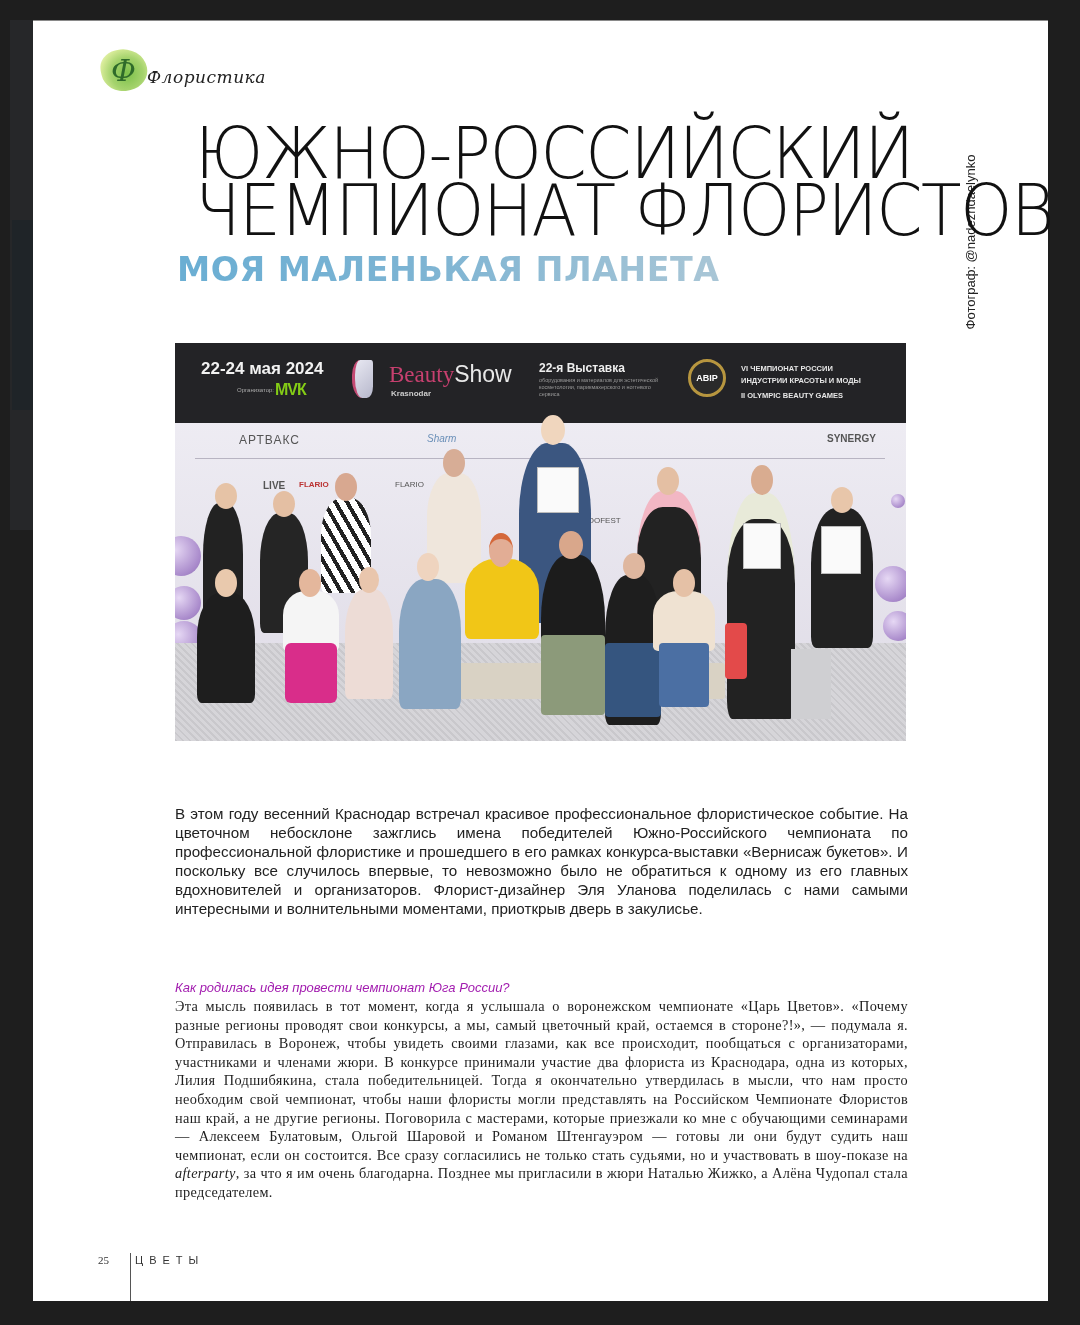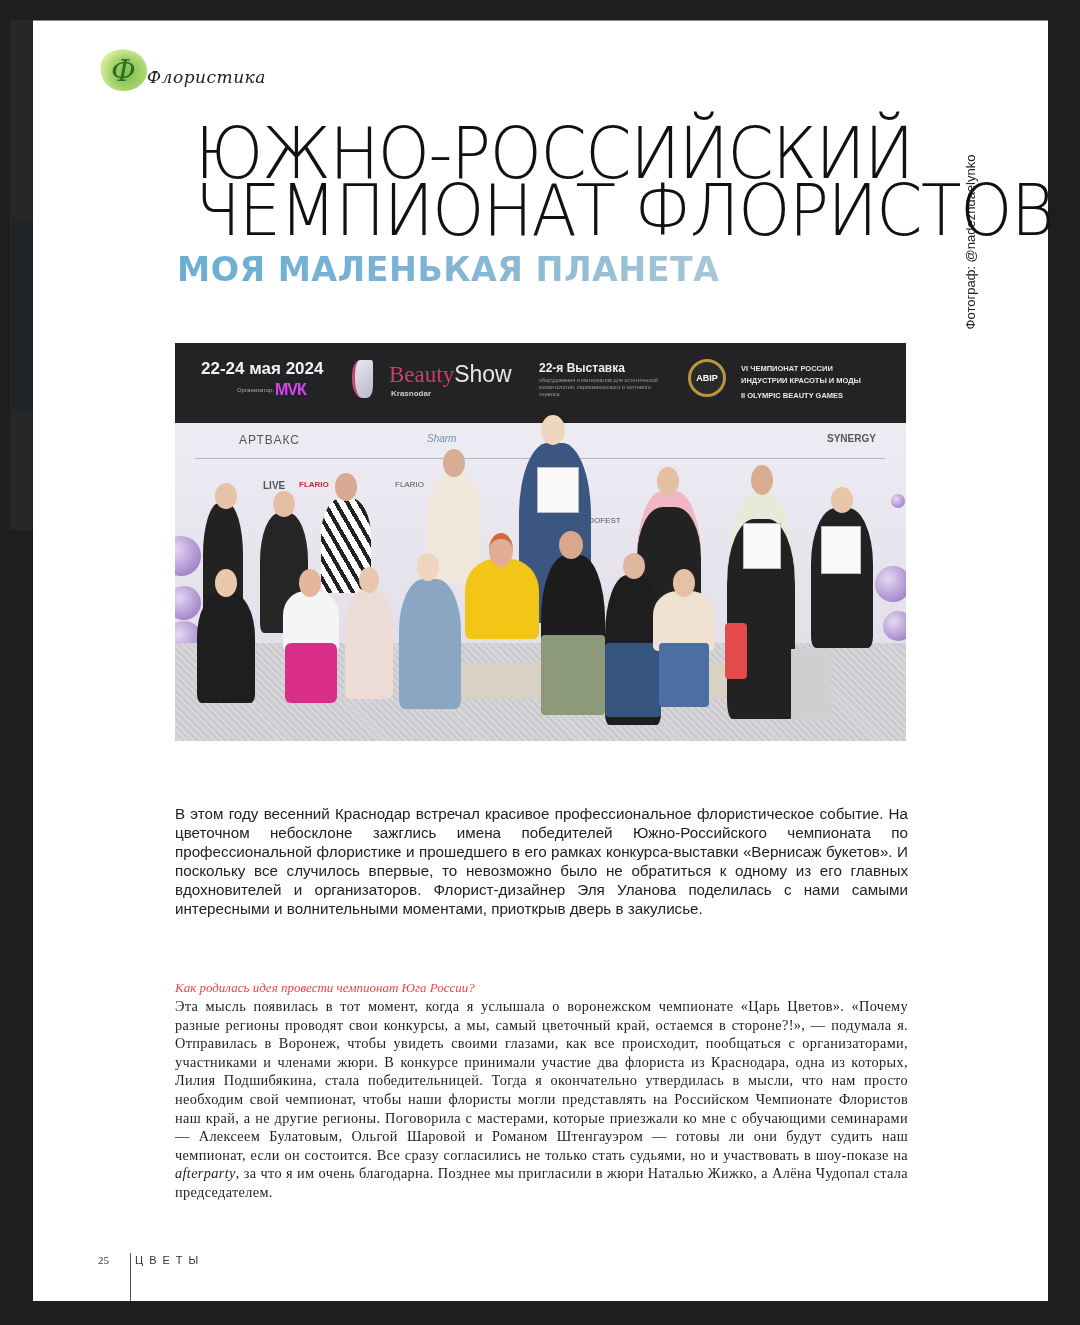--- a/index.html
+++ b/index.html
@@ -66,21 +66,21 @@
     
     .photo {
       position: absolute; left: 142px; top: 322px; width: 731px; height: 398px;
       background: #e9e7ef; overflow: hidden;
     }
     .banner {
       position: absolute; left: 0; top: 0; width: 100%; height: 80px; background: #232326;
     }
     .b-date { position: absolute; left: 26px; top: 16px; color: #f2f2f2; font-weight: bold; font-size: 17px; }
     .b-org { position: absolute; left: 62px; top: 44px; color: #aaa; font-size: 6px; }
-    .b-mvk { position: absolute; left: 100px; top: 38px; color: #d946ef; font-size: 16px; font-weight: bold; letter-spacing: -1px; }
+    .b-mvk { position: absolute; left: 100px; top: 38px; color: #84cc16; font-size: 16px; font-weight: bold; letter-spacing: -1px; }
     .b-face {
       position: absolute; left: 177px; top: 17px; width: 18px; height: 38px;
       background: linear-gradient(135deg, #e8e8f2, #b7b8cc);
       border-left: 3px solid #c44a73; border-radius: 40% 10% 30% 50%;
     }
     .b-beauty { position: absolute; left: 214px; top: 18px; font-size: 23px; color: #c7406f; font-family: "Liberation Serif", serif; }
     .b-beauty b { color: #e8e8e8; font-weight: normal; font-family: "Liberation Sans", sans-serif; }
     .b-kras { position: absolute; left: 216px; top: 46px; font-size: 8px; color: #ccc; font-weight: bold; }
     .b-expo { position: absolute; left: 364px; top: 18px; color: #eee; font-weight: bold; font-size: 12px; }
     .b-expo-sub { position: absolute; left: 364px; top: 34px; width: 130px; color: #999; font-size: 5.5px; line-height: 7px; }
@@ -105,22 +105,22 @@
     .person { position: absolute; border-radius: 40% 40% 8% 8%; }
     .head { position: absolute; border-radius: 50%; background: #e4bfa3; }
     
     .intro {
       position: absolute; left: 142px; top: 783px; width: 733px;
       font-family: "Liberation Sans", sans-serif; font-size: 15.2px; line-height: 19px; color: #222;
       text-align: justify; text-align-last: left;
     }
     .question {
       position: absolute; left: 142px; top: 959px; width: 733px;
-      font-family: Liberation Serif, serif; font-style: italic; font-size: 13px;
-      color: #ef4444;
+      font-family: Liberation Sans, sans-serif; font-style: italic; font-size: 13px;
+      color: #a21caf;
     }
     .answer {
       position: absolute; left: 142px; top: 976px; width: 733px;
       font-family: "Liberation Serif", serif; font-size: 14.3px; line-height: 18.6px; color: #1e1e1e;
       text-align: justify; text-align-last: left; letter-spacing: 0.35px;
     }
     
     .page-number { position: absolute; left: 65px; top: 1233px; font-size: 11px; color: #333; font-family: "Liberation Serif", serif; }
     .footer-rule { position: absolute; left: 97px; top: 1232px; width: 1px; height: 48px; background: #555; }
     .magazine-name { position: absolute; left: 102px; top: 1233px; font-size: 11px; color: #333; letter-spacing: 6px; }

